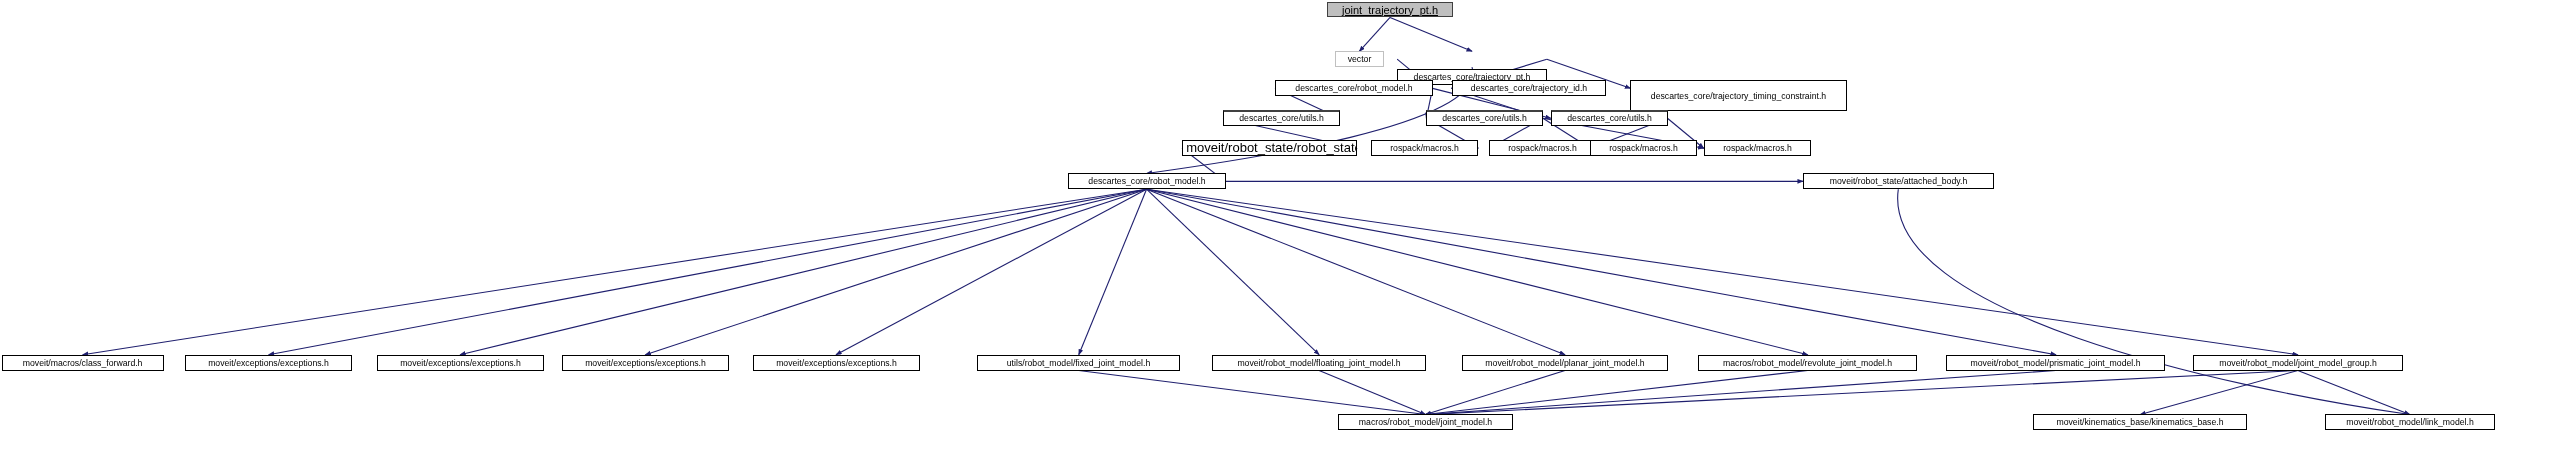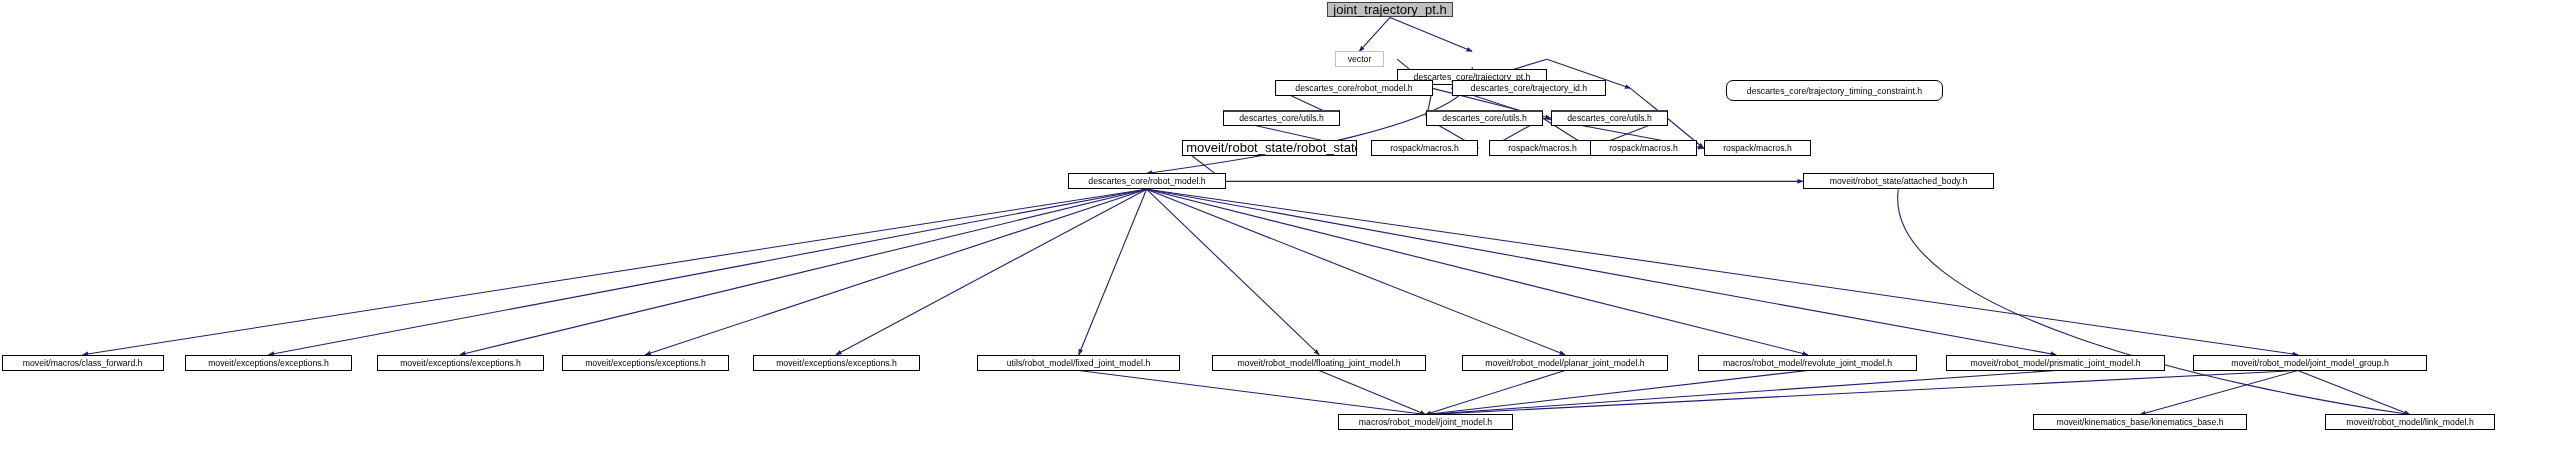--- a/index.html
+++ b/index.html
@@ -103,35 +103,35 @@
       <path d="M1674,470 L1809,526" fill="none" stroke="#1f1f6e" stroke-width="1.4" marker-end="url(#ah)"></path>
       <path d="M1986,470 L1809,526" fill="none" stroke="#1f1f6e" stroke-width="1.4" marker-end="url(#ah)"></path>
       <path d="M2294,470 L1809,526" fill="none" stroke="#1f1f6e" stroke-width="1.4" marker-end="url(#ah)"></path>
       <path d="M2609,470 L1809,526" fill="none" stroke="#1f1f6e" stroke-width="1.4" marker-end="url(#ah)"></path>
       <path d="M2916,470 L1809,526" fill="none" stroke="#1f1f6e" stroke-width="1.4" marker-end="url(#ah)"></path>
       <path d="M2916,470 L2716,526" fill="none" stroke="#1f1f6e" stroke-width="1.4" marker-end="url(#ah)"></path>
       <path d="M2916,470 L3058,526" fill="none" stroke="#1f1f6e" stroke-width="1.4" marker-end="url(#ah)"></path>
       <path d="M2409,240 C2386.5,397.3 2823.5,491.68 3058,526" fill="none" stroke="#1f1f6e" stroke-width="1.4" marker-end="url(#ah)"></path>
     </svg>
 <div class="node root" style="left: 1327px; top: 1.6px; width: 126px; height: 15.8px;">
-      <span class="node-label" style="font-size: 13px;">joint_trajectory_pt.h</span>
+      <span class="node-label" style="font-size: 11px; text-decoration: underline;">joint_trajectory_pt.h</span>
     </div>
     <div class="node sys" style="left: 1335px; top: 51px; width: 49px; height: 15.8px;">
       <span class="node-label" style="font-size: 8.7px;">vector</span>
     </div>
     <div class="node" style="left: 1397px; top: 69px; width: 150px; height: 15.8px;">
       <span class="node-label" style="font-size: 8.7px;">descartes_core/trajectory_pt.h</span>
     </div>
     <div class="node" style="left: 1275px; top: 80px; width: 158px; height: 15.8px;">
       <span class="node-label" style="font-size: 8.7px;">descartes_core/robot_model.h</span>
     </div>
     <div class="node" style="left: 1452px; top: 80px; width: 154px; height: 15.8px;">
       <span class="node-label" style="font-size: 8.7px;">descartes_core/trajectory_id.h</span>
     </div>
-    <div class="node" style="left: 1726px; top: 80px; width: 217px; height: 21px; border-radius: 7px;">
+    <div class="node" style="left: 1630px; top: 80px; width: 217px; height: 31px;">
       <span class="node-label" style="font-size: 8.7px;">descartes_core/trajectory_timing_constraint.h</span>
     </div>
     <div class="node thick" style="left: 1223px; top: 110px; width: 117px; height: 15.8px;">
       <span class="node-label" style="font-size: 8.7px;">descartes_core/utils.h</span>
     </div>
     <div class="node thick" style="left: 1426px; top: 110px; width: 117px; height: 15.8px;">
       <span class="node-label" style="font-size: 8.7px;">descartes_core/utils.h</span>
     </div>
     <div class="node thick" style="left: 1551px; top: 110px; width: 117px; height: 15.8px;">
       <span class="node-label" style="font-size: 8.7px;">descartes_core/utils.h</span>
@@ -180,21 +180,21 @@
     </div>
     <div class="node" style="left: 1462px; top: 355px; width: 206px; height: 15.8px;">
       <span class="node-label" style="font-size: 8.7px;">moveit/robot_model/planar_joint_model.h</span>
     </div>
     <div class="node" style="left: 1698px; top: 355px; width: 219px; height: 15.8px;">
       <span class="node-label" style="font-size: 8.7px;">macros/robot_model/revolute_joint_model.h</span>
     </div>
     <div class="node" style="left: 1946px; top: 355px; width: 219px; height: 15.8px;">
       <span class="node-label" style="font-size: 8.7px;">moveit/robot_model/prismatic_joint_model.h</span>
     </div>
-    <div class="node" style="left: 2193px; top: 355px; width: 234px; height: 15.8px;">
+    <div class="node" style="left: 2193px; top: 355px; width: 210px; height: 15.8px;">
       <span class="node-label" style="font-size: 8.7px;">moveit/robot_model/joint_model_group.h</span>
     </div>
     <div class="node" style="left: 1338px; top: 414px; width: 175px; height: 15.8px;">
       <span class="node-label" style="font-size: 8.7px;">macros/robot_model/joint_model.h</span>
     </div>
     <div class="node" style="left: 2033px; top: 414px; width: 214px; height: 15.8px;">
       <span class="node-label" style="font-size: 8.7px;">moveit/kinematics_base/kinematics_base.h</span>
     </div>
     <div class="node" style="left: 2325px; top: 414px; width: 170px; height: 15.8px;">
       <span class="node-label" style="font-size: 8.7px;">moveit/robot_model/link_model.h</span>

